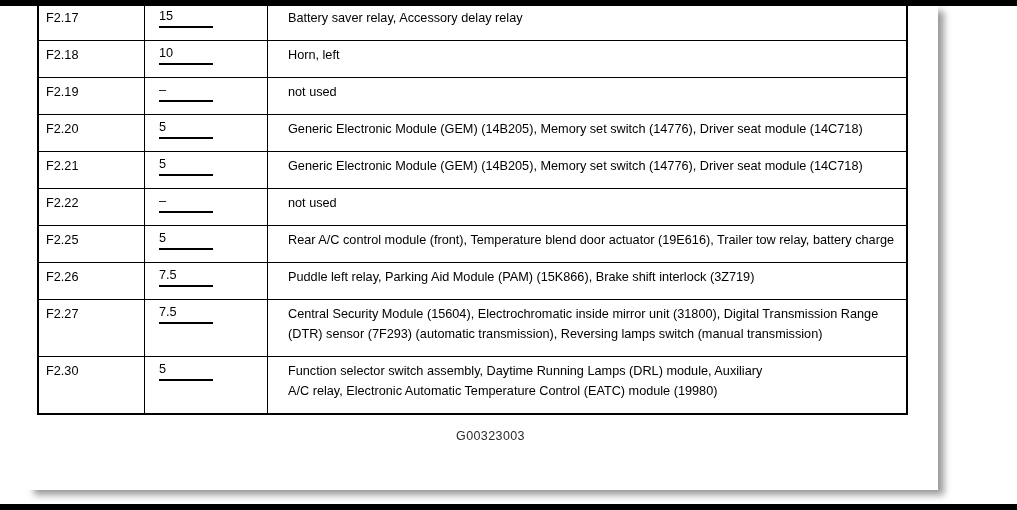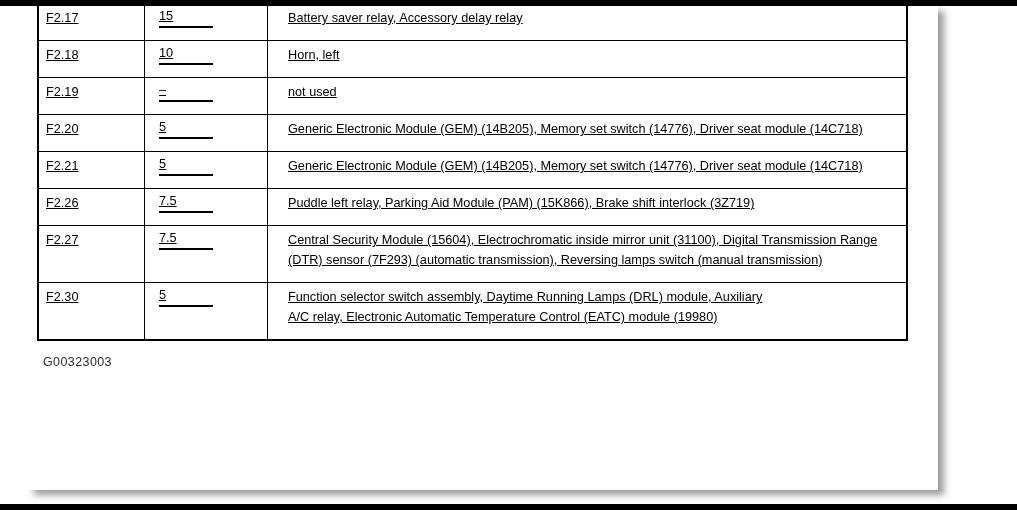--- a/index.html
+++ b/index.html
@@ -47,21 +47,20 @@
   }
   table.fuse-table, table.fuse-table td {
     border: 1.5px solid #000000;
   }
   table.fuse-table { border-width: 2px; }
   td {
     vertical-align: top;
     padding-top: 4px;
     padding-bottom: 12px;
     line-height: 20px;
-    text-decoration: underline;
   }
   td.c-fuse {
     width: 96px;
     padding-left: 7px;
     padding-right: 2px;
   }
   td.c-amp {
     width: 106px;
     padding-left: 14px;
     padding-right: 2px;
@@ -81,20 +80,21 @@
     height: 1.5px;
     background: #000000;
     margin-top: 2px;
   }
   .caption {
     margin-top: 14px;
     margin-left: 21px;
     font-size: 12.5px;
     color: #2b2b2b;
     letter-spacing: 0.4px;
+    text-align: center;
   }
 </style>
 </head>
 <body>
 
 <div class="stage">
   <div class="bar top"></div>
 
   <div class="page">
     <table class="fuse-table">
@@ -133,34 +133,50 @@
   </tr>
           <tr>
     <td class="c-fuse">F2.21</td>
     <td class="c-amp">
       <span class="amp-val">5</span>
       <span class="amp-line"></span>
     </td>
     <td class="c-desc">Generic Electronic Module (GEM) (14B205), Memory set switch (14776), Driver seat module (14C718)</td>
   </tr>
           <tr>
+    <td class="c-fuse">F2.22</td>
+    <td class="c-amp">
+      <span class="amp-val">–</span>
+      <span class="amp-line"></span>
+    </td>
+    <td class="c-desc">not used</td>
+  </tr>
+          <tr>
+    <td class="c-fuse">F2.25</td>
+    <td class="c-amp">
+      <span class="amp-val">5</span>
+      <span class="amp-line"></span>
+    </td>
+    <td class="c-desc">Rear A/C control module (front), Temperature blend door actuator (19E616), Trailer tow relay, battery charge</td>
+  </tr>
+          <tr>
     <td class="c-fuse">F2.26</td>
     <td class="c-amp">
       <span class="amp-val">7.5</span>
       <span class="amp-line"></span>
     </td>
     <td class="c-desc">Puddle left relay, Parking Aid Module (PAM) (15K866), Brake shift interlock (3Z719)</td>
   </tr>
           <tr>
     <td class="c-fuse">F2.27</td>
     <td class="c-amp">
       <span class="amp-val">7.5</span>
       <span class="amp-line"></span>
     </td>
-    <td class="c-desc">Central Security Module (15604), Electrochromatic inside mirror unit (31100), Digital Transmission Range
+    <td class="c-desc">Central Security Module (15604), Electrochromatic inside mirror unit (31800), Digital Transmission Range
 (DTR) sensor (7F293) (automatic transmission), Reversing lamps switch (manual transmission)</td>
   </tr>
           <tr>
     <td class="c-fuse">F2.30</td>
     <td class="c-amp">
       <span class="amp-val">5</span>
       <span class="amp-line"></span>
     </td>
     <td class="c-desc">Function selector switch assembly, Daytime Running Lamps (DRL) module, Auxiliary
 A/C relay, Electronic Automatic Temperature Control (EATC) module (19980)</td>

